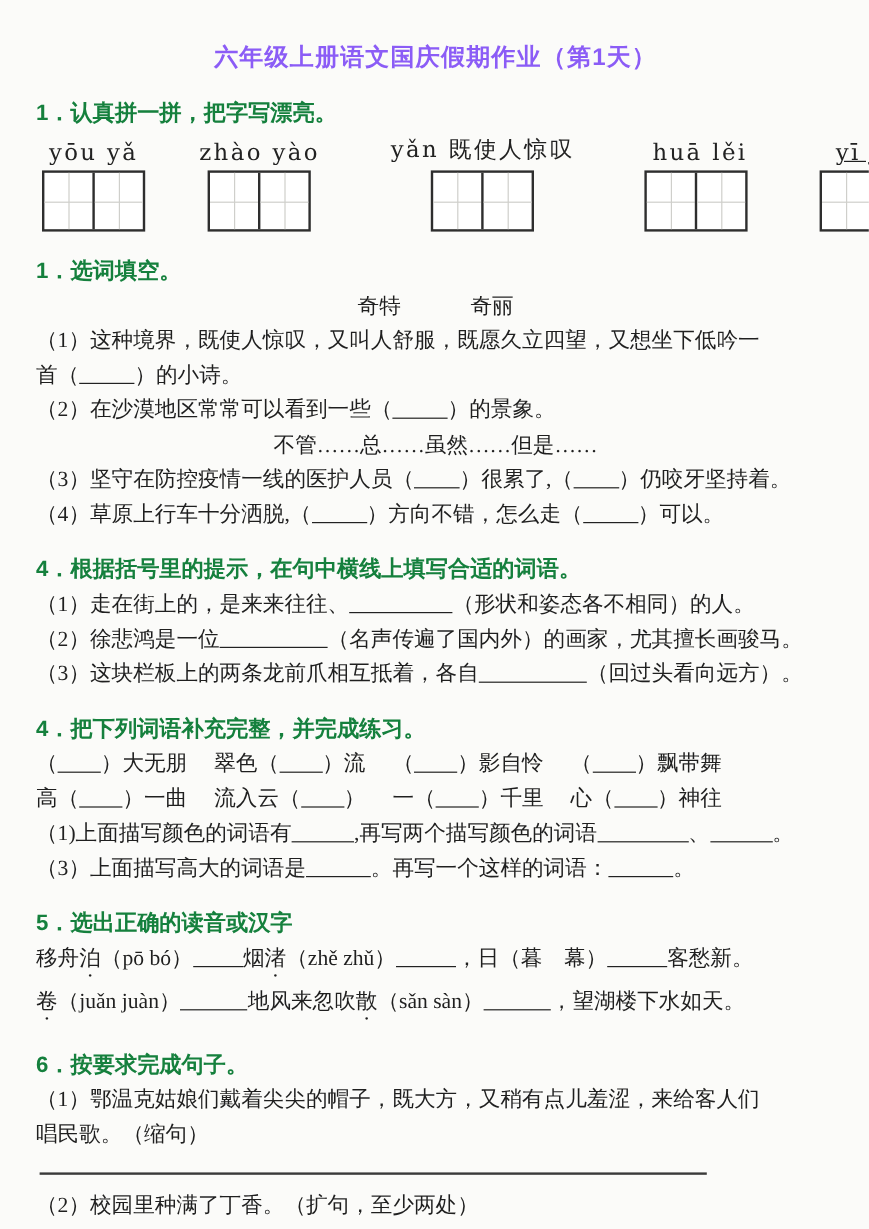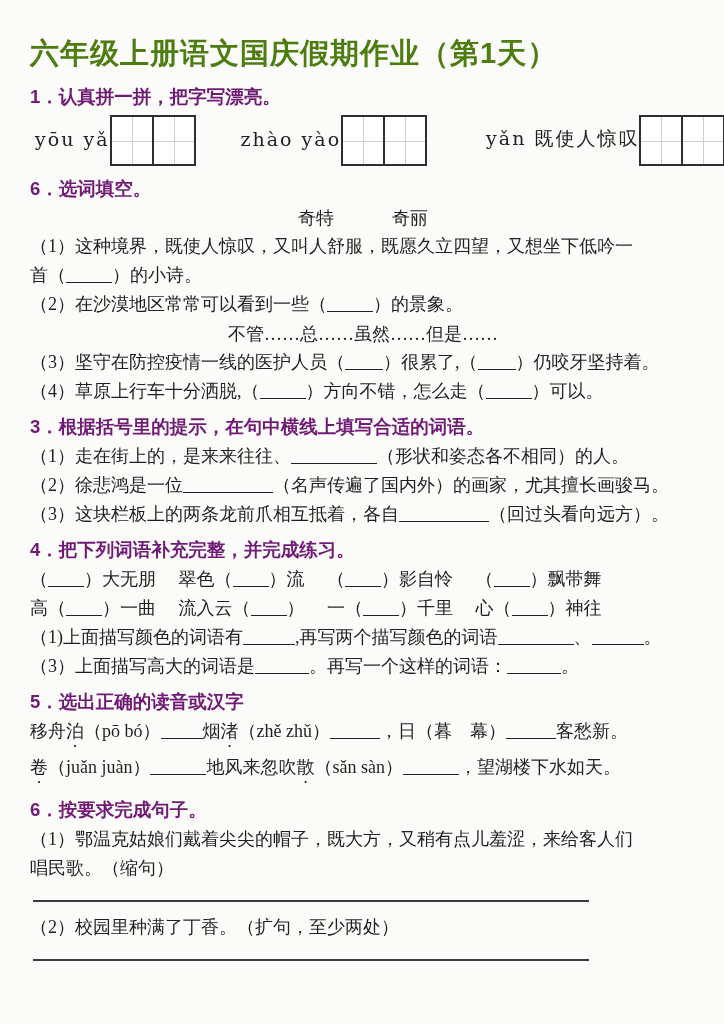--- a/index.html
+++ b/index.html
@@ -5,31 +5,31 @@
   html,body{margin:0;padding:0;}
   body{
     width:724px;height:1024px;overflow:hidden;
     background:#fbfbf9;color:#1f1f1f;
     font-family:"Liberation Serif","DejaVu Serif",serif;
     font-size:18px;
   }
   .page{padding:34px 28px 0 30px;}
   h1{
     font-family:"Liberation Sans","DejaVu Sans",sans-serif;
-    font-size:29px;font-weight:bold;text-align:left;
-    letter-spacing:1px;margin:0;color:#4d7c0f;
+    font-size:20px;font-weight:bold;text-align:center;
+    letter-spacing:1px;margin:0;color:#8b5cf6;
   }
   h2.qh{
     font-family:"Liberation Sans","DejaVu Sans",sans-serif;
-    font-size:18.5px;font-weight:bold;margin:10px 0 4px 0;color:#701a75;
+    font-size:18.5px;font-weight:bold;margin:20px 0 4px 0;color:#15803d;
   }
   p.bl{margin:3px 0;line-height:26px;}
   
   .grid-row{display:flex;align-items:flex-end;margin:6px 0 2px 5px;}
-  .pblock{display:flex;align-items:center;}
+  .pblock{display:flex;flex-direction:column;align-items:center;}
   .pb2{margin-left:45px;} .pb3{margin-left:59px;} .pb4{margin-left:58px;align-items:flex-end;} .pb5{margin-left:60px;text-decoration:underline;}
   .pinyin{
     font-family:"DejaVu Serif",serif;font-size:19px;letter-spacing:2px;
     white-space:nowrap;margin-bottom:4px;color:#222;
   }
   .wgrid{display:flex;border:2px solid #2e2e2e;background:#fff;}
   .wcell{width:40px;height:47px;position:relative;}
   .wcell + .wcell{border-left:2px solid #2e2e2e;}
   .wcell::before{content:"";position:absolute;left:50%;top:0;bottom:0;width:1px;background:#cfcfcb;}
   .wcell::after{content:"";position:absolute;top:50%;left:0;right:0;height:1px;background:#cfcfcb;}
@@ -92,38 +92,38 @@
         <div class="pinyin">yī jīn</div>
         <div class="wgrid">
             <div class="wcell"></div>
             <div class="wcell"></div>
           </div>
       </div>
     </div>
   </section>
 
   <section>
-    <h2 class="qh">6．选词填空。</h2>
+    <h2 class="qh">1．选词填空。</h2>
     <div class="bank">
       <span>奇特</span>
       <span>奇丽</span>
     </div>
     <p class="bl">（1）这种境界，既使人惊叹，又叫人舒服，既愿久立四望，又想坐下低吟一</p>
     <p class="bl">首（<span class="blank" style="width: 46px;"></span>）的小诗。</p>
     <p class="bl">（2）在沙漠地区常常可以看到一些（<span class="blank" style="width: 46px;"></span>）的景象。</p>
     <div class="bank2">
       <span>不管……总……</span>
       <span>虽然……但是……</span>
     </div>
     <p class="bl">（3）坚守在防控疫情一线的医护人员（<span class="blank" style="width: 38px;"></span>）很累了,（<span class="blank" style="width: 38px;"></span>）仍咬牙坚持着。</p>
     <p class="bl">（4）草原上行车十分洒脱,（<span class="blank" style="width: 46px;"></span>）方向不错，怎么走（<span class="blank" style="width: 46px;"></span>）可以。</p>
   </section>
 
   <section>
-    <h2 class="qh">3．根据括号里的提示，在句中横线上填写合适的词语。</h2>
+    <h2 class="qh">4．根据括号里的提示，在句中横线上填写合适的词语。</h2>
     <p class="bl">（1）走在街上的，是来来往往、<span class="blank" style="width: 86px;"></span>（形状和姿态各不相同）的人。</p>
     <p class="bl">（2）徐悲鸿是一位<span class="blank" style="width: 90px;"></span>（名声传遍了国内外）的画家，尤其擅长画骏马。</p>
     <p class="bl">（3）这块栏板上的两条龙前爪相互抵着，各自<span class="blank" style="width: 90px;"></span>（回过头看向远方）。</p>
   </section>
 
   <section>
     <h2 class="qh">4．把下列词语补充完整，并完成练习。</h2>
     <p class="bl">（<span class="blank" style="width: 36px;"></span>）大无朋　 翠色（<span class="blank" style="width: 36px;"></span>）流　 （<span class="blank" style="width: 36px;"></span>）影自怜　 （<span class="blank" style="width: 36px;"></span>）飘带舞</p>
     <p class="bl">高（<span class="blank" style="width: 36px;"></span>）一曲　 流入云（<span class="blank" style="width: 36px;"></span>）　 一（<span class="blank" style="width: 36px;"></span>）千里　 心（<span class="blank" style="width: 36px;"></span>）神往</p>
     <p class="bl">（1)上面描写颜色的词语有<span class="blank" style="width: 52px;"></span>,再写两个描写颜色的词语<span class="blank" style="width: 76px;"></span>、<span class="blank" style="width: 52px;"></span>。</p>

